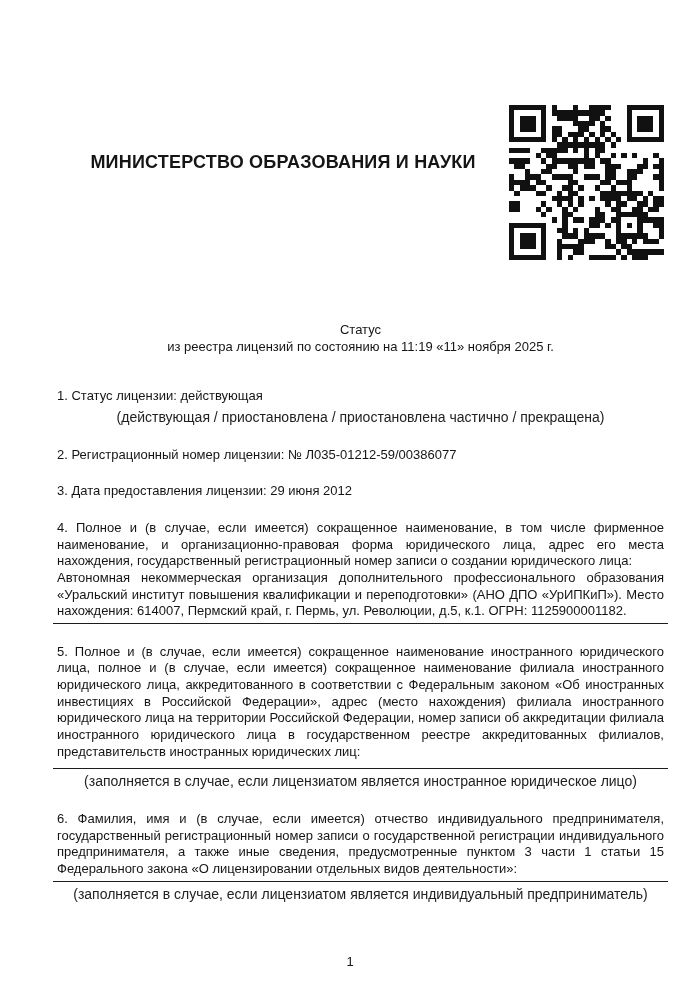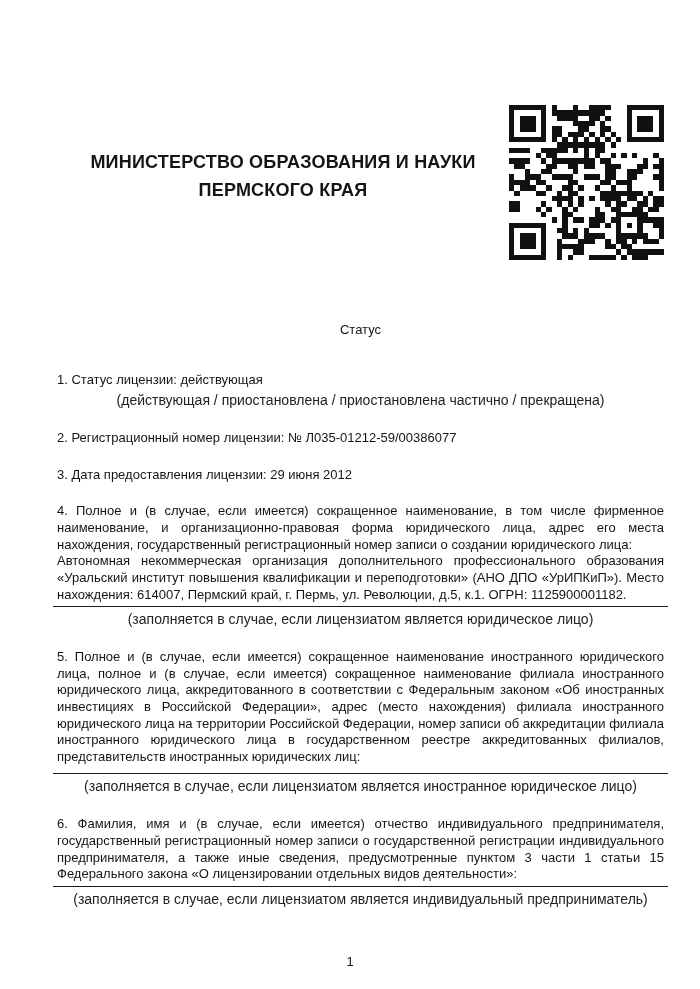--- a/index.html
+++ b/index.html
@@ -44,21 +44,20 @@
 </style>
 </head>
 <body>
 
 <div class="page">
 
   <div class="header">
     <div class="header-left">
       <div class="ministry-title">
         <div>МИНИСТЕРСТВО ОБРАЗОВАНИЯ И НАУКИ</div>
-        <div>ПЕРМСКОГО КРАЯ</div>
       </div>
     </div>
     <div class="qr-box">
       <svg id="qr-svg" viewBox="0 0 29 29" shape-rendering="crispEdges" xmlns="http://www.w3.org/2000/svg">
           <rect x="0" y="0" width="29" height="29" fill="#fff"></rect>
           <rect x="0" y="0" width="1" height="1" fill="#111"></rect>
           <rect x="1" y="0" width="1" height="1" fill="#111"></rect>
           <rect x="2" y="0" width="1" height="1" fill="#111"></rect>
           <rect x="3" y="0" width="1" height="1" fill="#111"></rect>
           <rect x="4" y="0" width="1" height="1" fill="#111"></rect>
@@ -476,20 +475,21 @@
           <rect x="24" y="28" width="1" height="1" fill="#111"></rect>
           <rect x="25" y="28" width="1" height="1" fill="#111"></rect>
         </svg>
     </div>
   </div>
 
   <div class="content">
 
     <div class="doc-title">
       <div>Статус</div>
+      <div>из реестра лицензий по состоянию на 11:19 «11» ноября 2025 г.</div>
     </div>
 
     <div class="items">
 
       <div class="item item-1">
         <div class="line">1. Статус лицензии: действующая</div>
         <div class="note">(действующая / приостановлена / приостановлена частично / прекращена)</div>
       </div>
 
       <div class="item item-2">
@@ -497,21 +497,20 @@
       </div>
 
       <div class="item item-3">
         <div class="line">3. Дата предоставления лицензии: 29 июня 2012</div>
       </div>
 
       <div class="item item-4">
         <div class="para">4. Полное и (в случае, если имеется) сокращенное наименование, в том числе фирменное наименование, и организационно-правовая форма юридического лица, адрес его места нахождения, государственный регистрационный номер записи о создании юридического лица:</div>
         <div class="para">Автономная некоммерческая организация дополнительного профессионального образования «Уральский институт повышения квалификации и переподготовки» (АНО ДПО «УрИПКиП»). Место нахождения: 614007, Пермский край, г. Пермь, ул. Революции, д.5, к.1. ОГРН: 1125900001182.</div>
         <div class="rule"></div>
-        <div class="note">(заполняется в случае, если лицензиатом является юридическое лицо)</div>
       </div>
 
       <div class="item item-5">
         <div class="para">5. Полное и (в случае, если имеется) сокращенное наименование иностранного юридического лица, полное и (в случае, если имеется) сокращенное наименование филиала иностранного юридического лица, аккредитованного в соответствии с Федеральным законом «Об иностранных инвестициях в Российской Федерации», адрес (место нахождения) филиала иностранного юридического лица на территории Российской Федерации, номер записи об аккредитации филиала иностранного юридического лица в государственном реестре аккредитованных филиалов, представительств иностранных юридических лиц:</div>
         <div class="rule"></div>
         <div class="note">(заполняется в случае, если лицензиатом является иностранное юридическое лицо)</div>
       </div>
 
       <div class="item item-6">
         <div class="para">6. Фамилия, имя и (в случае, если имеется) отчество индивидуального предпринимателя, государственный регистрационный номер записи о государственной регистрации индивидуального предпринимателя, а также иные сведения, предусмотренные пунктом 3 части 1 статьи 15 Федерального закона «О лицензировании отдельных видов деятельности»:</div>

